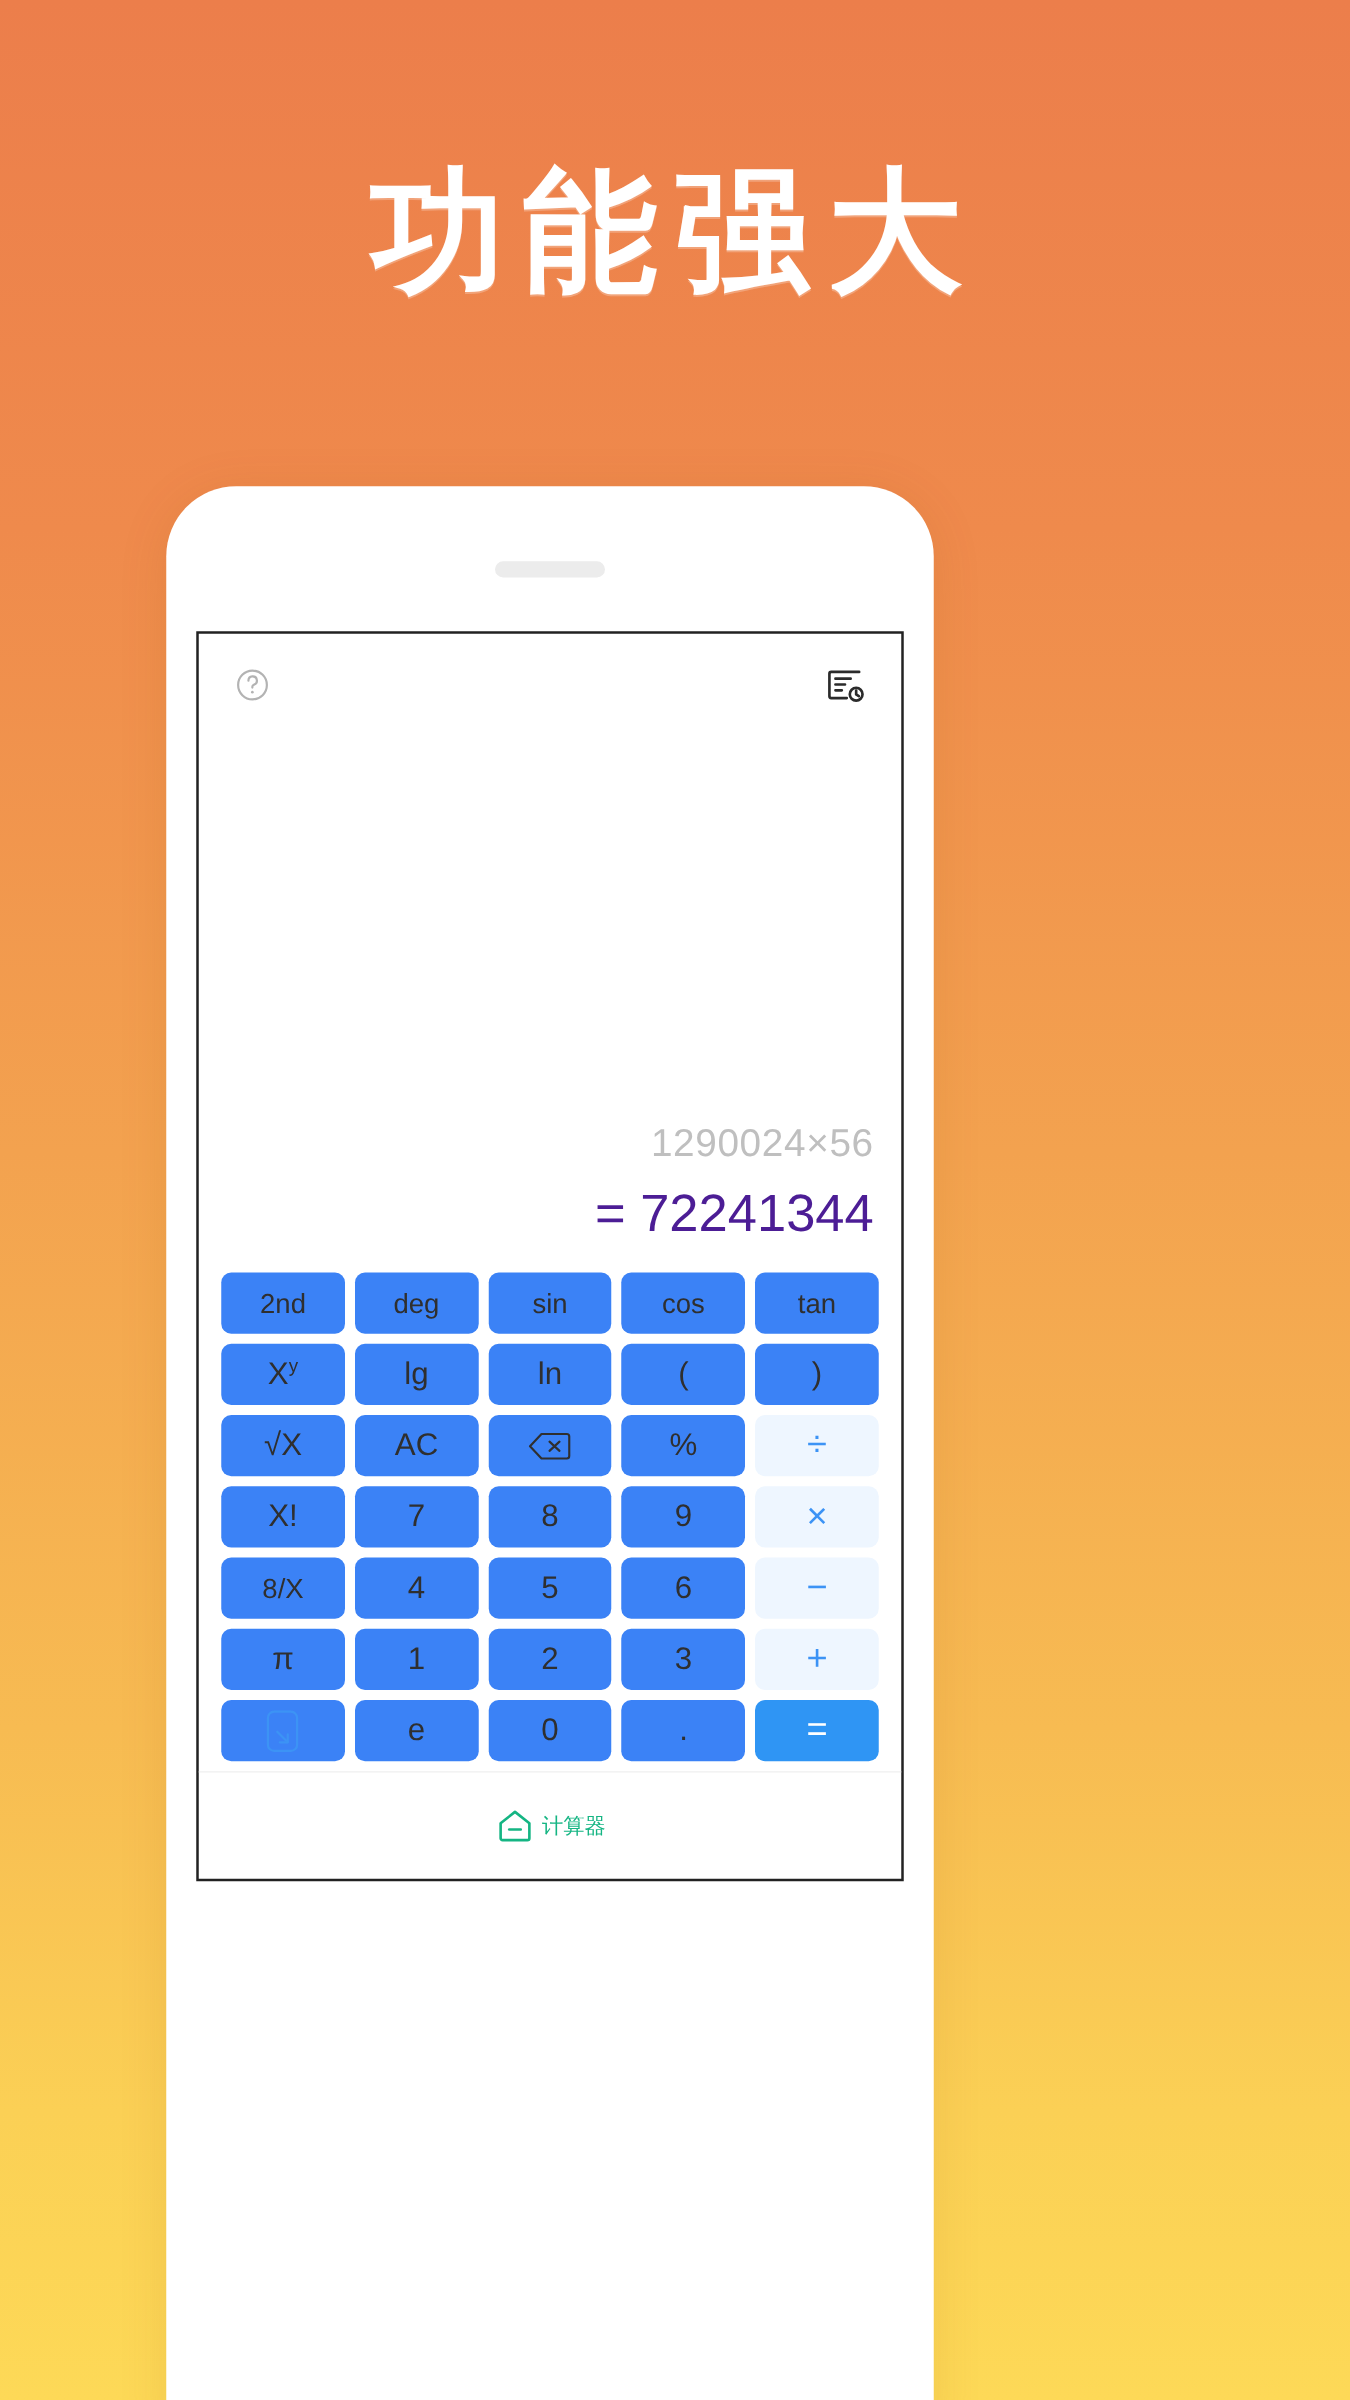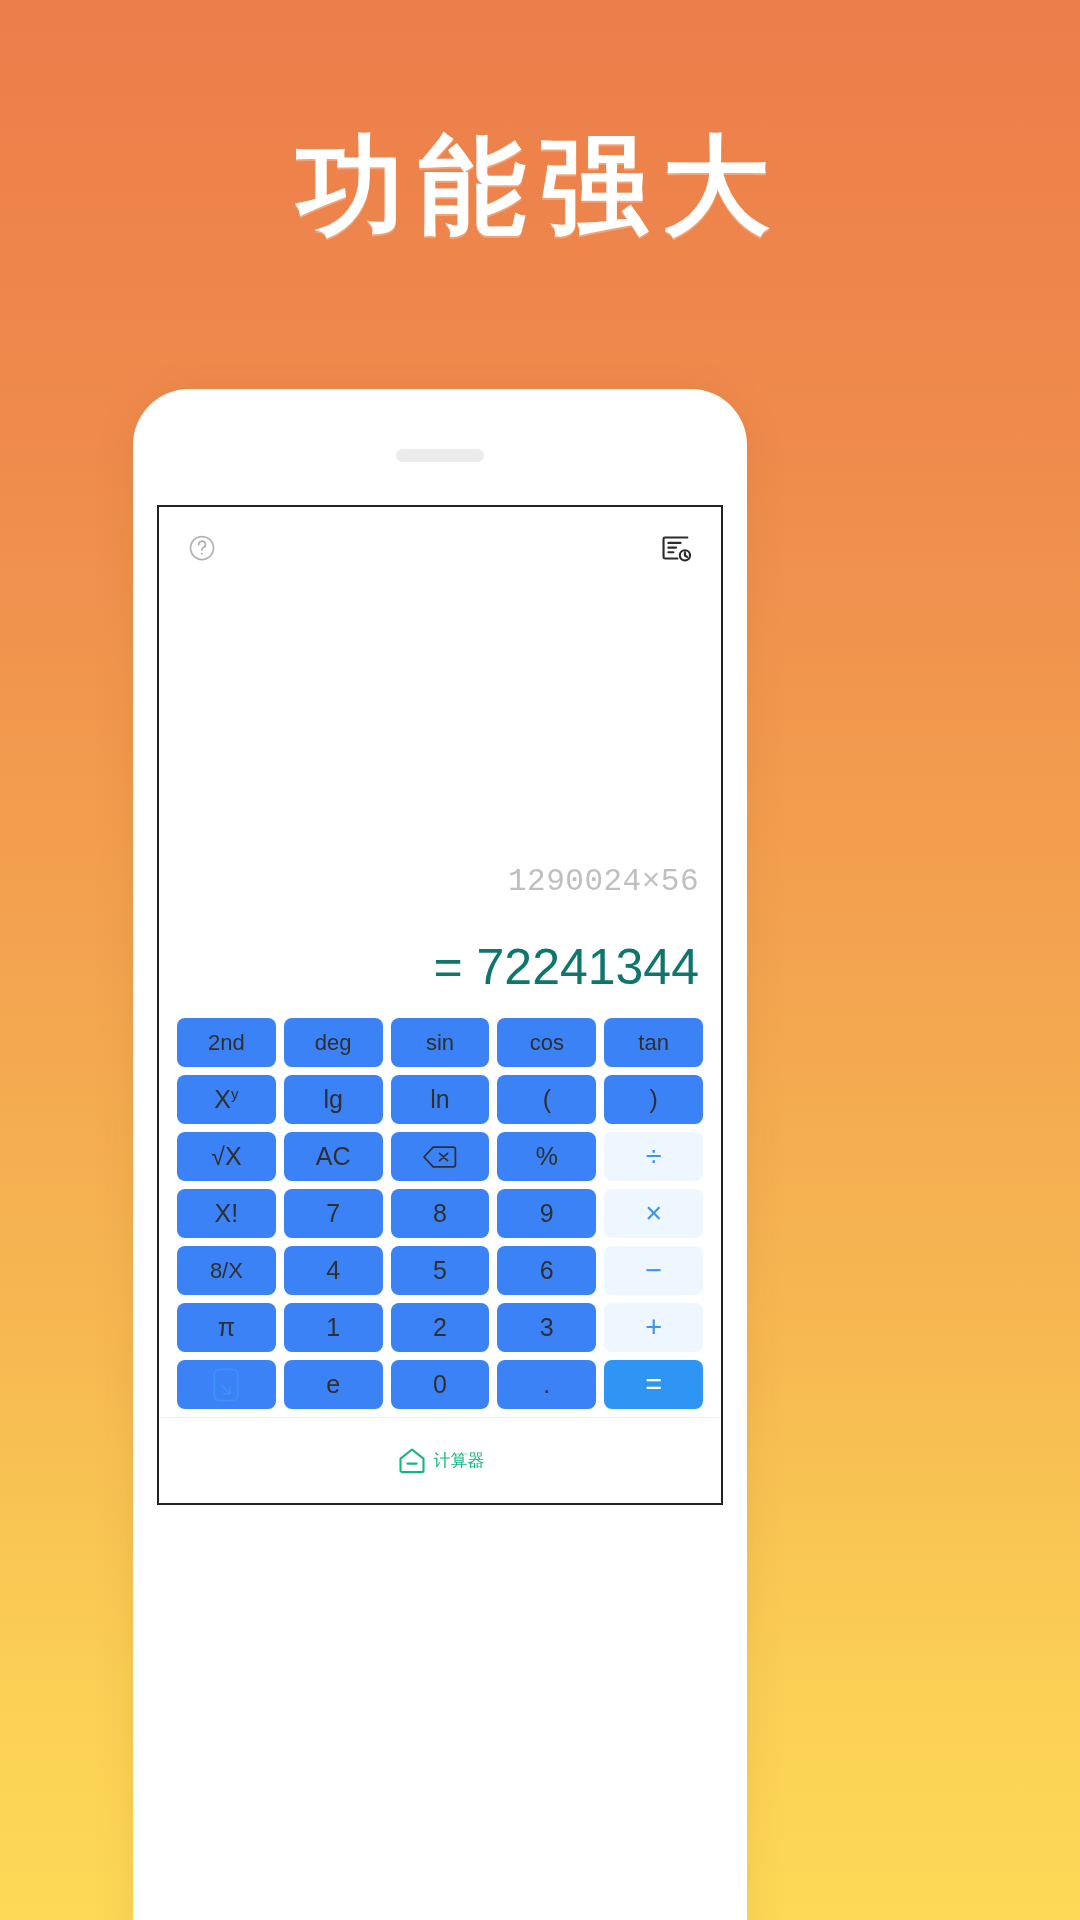--- a/index.html
+++ b/index.html
@@ -88,27 +88,26 @@
     justify-content: flex-end;
     align-items: flex-end;
     padding: 0 22px 22px 22px;
     min-height: 0;
   }
   .expr {
     color: #bfbfbf;
     font-size: 31px;
     letter-spacing: 0.5px;
     line-height: 1;
-    margin-bottom: 45px;
+    margin-bottom: 20px;
     white-space: nowrap;
-    font-family: Liberation Mono, monospace;
   }
   .result {
-    color: #0f766e;
-    font-size: 50px;
+    color: #4c1d95;
+    font-size: 42px;
     line-height: 1;
     white-space: nowrap;
     margin-bottom: 4px;
   }
 
   
   .keypad {
     flex: none;
     display: grid;
     grid-template-columns: repeat(5, 1fr);

